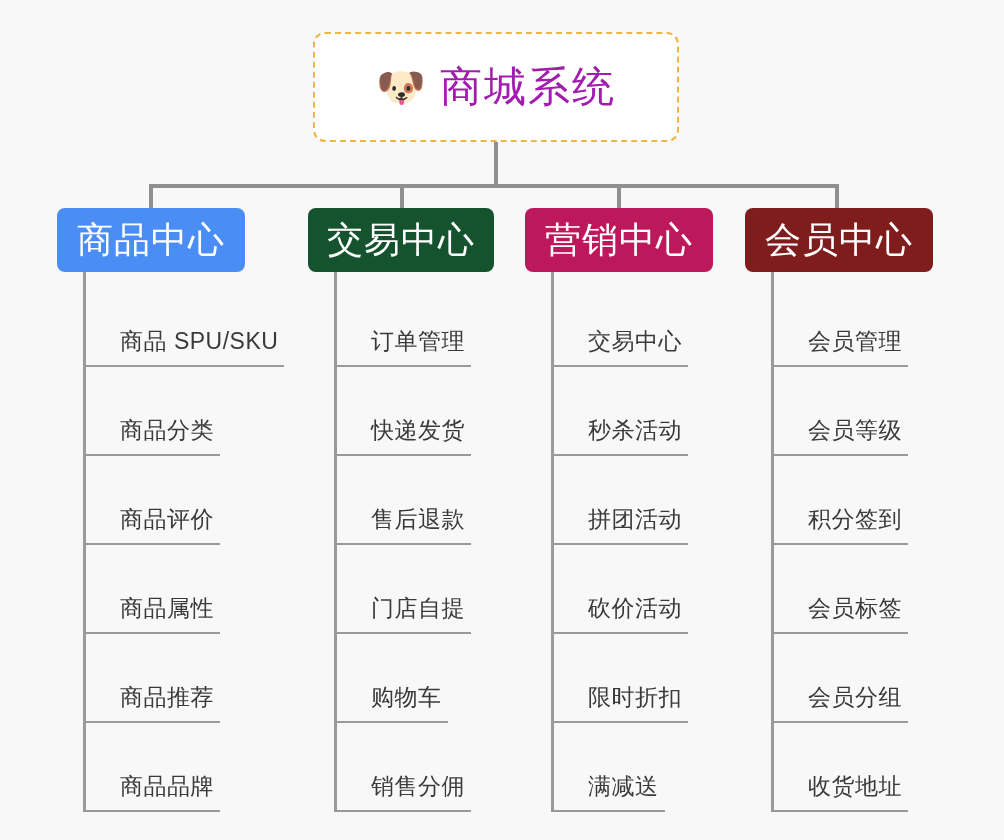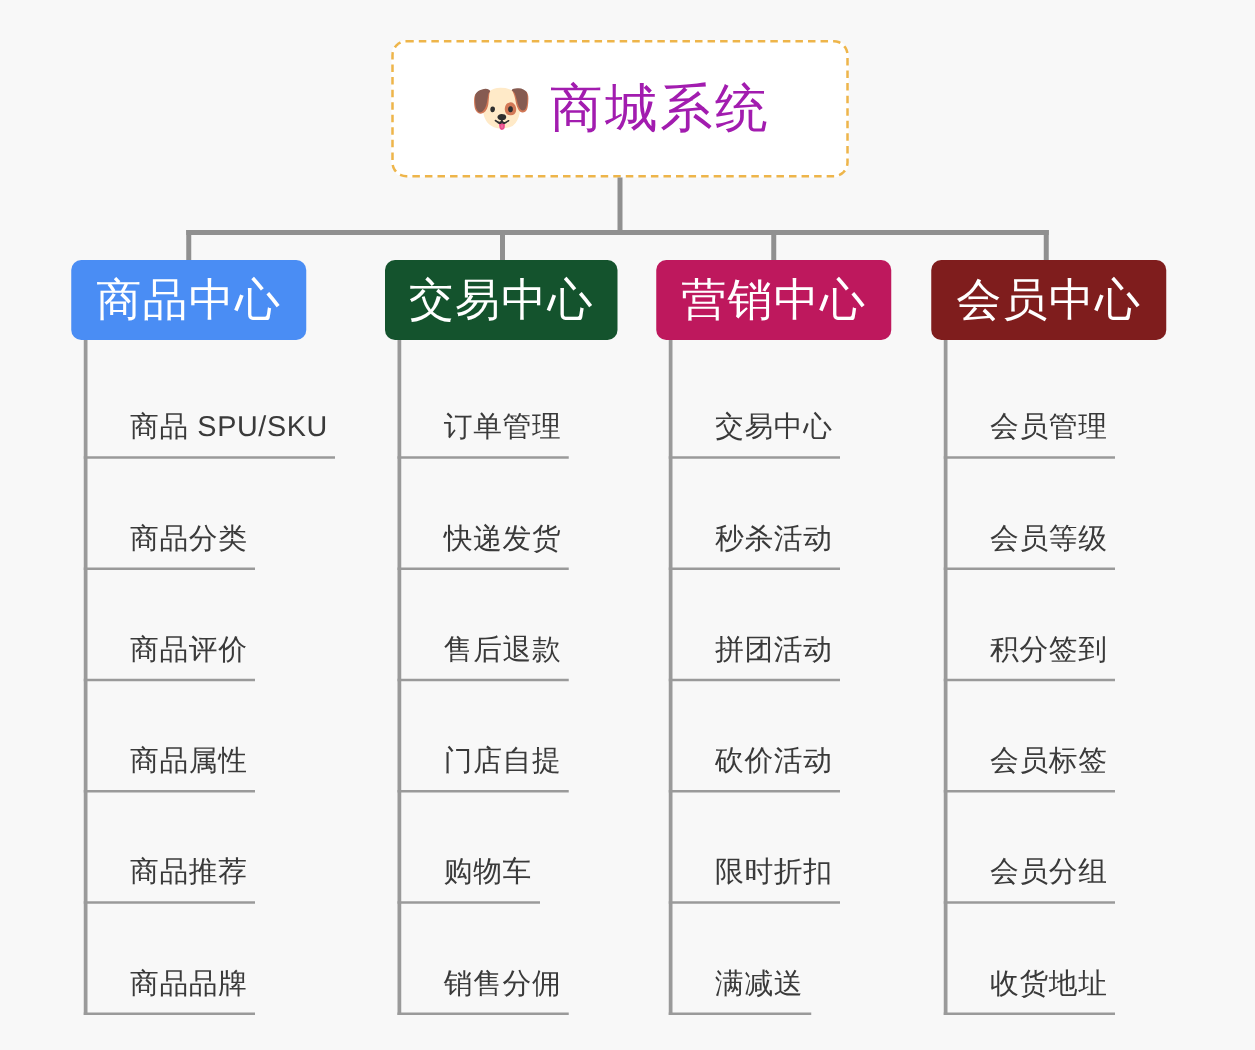--- a/index.html
+++ b/index.html
@@ -96,21 +96,21 @@
     justify-content: center;
     color: #ffffff;
     font-size: 36px;
     letter-spacing: 1px;
     white-space: nowrap;
   }
 
   
   .branch {
     position: relative;
-    margin-left: 10px;
+    margin-left: 26px;
     padding-top: 6px;
     border-left: 3px solid #9a9a9a;
   }
   .leaf {
     position: relative;
     height: 89px;
     display: flex;
     align-items: flex-end;
   }
   .leaf-inner {

